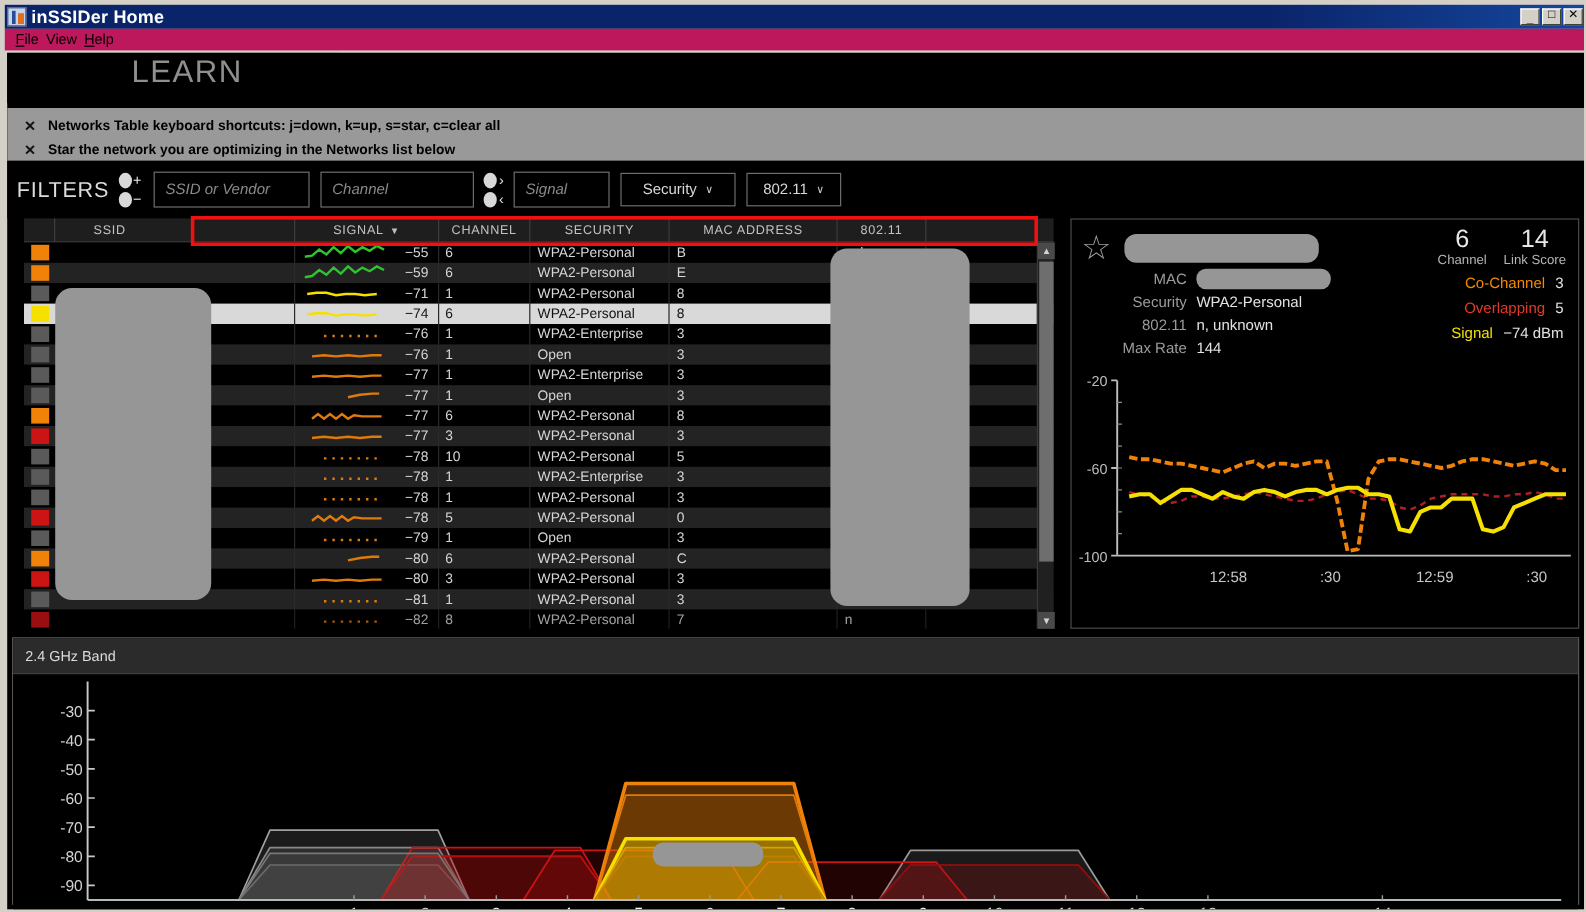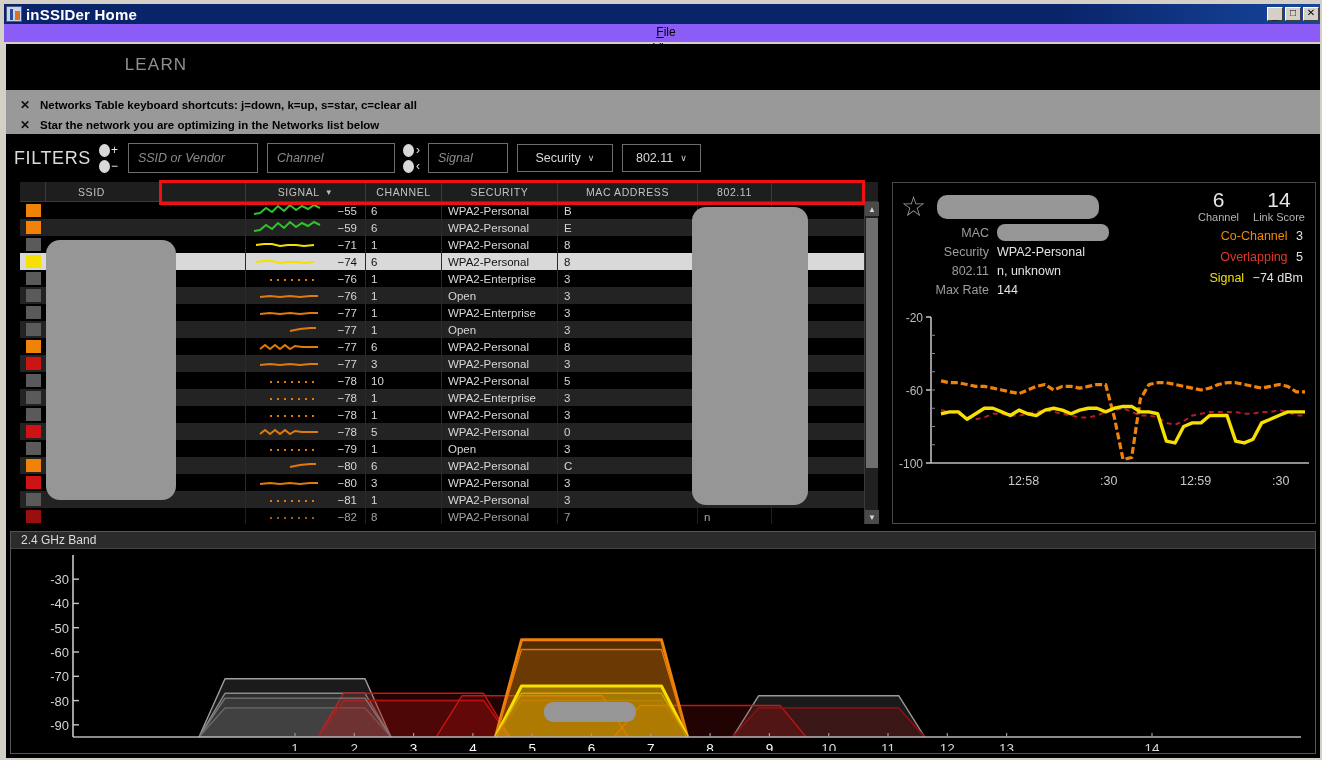--- a/index.html
+++ b/index.html
@@ -50,44 +50,44 @@
     position: relative; font-size: 9px; color: #000;
     display: flex; align-items: center; justify-content: center;
     line-height: 1; font-family: "Liberation Sans", sans-serif;
   }
   .tb-btn .gl { position: relative; top: -1px; font-size: 10px; }
   .tb-btn.min .gl { top: 2px; font-weight: bold; }
 
   
   .menubar {
     position: absolute; left: 2px; top: 22px; width: 1318px; height: 18px;
-    background: #8b5cf6; display: flex; align-items: center;
-    padding-left: 6px;  flex-direction: column;
+    background: #be185d; display: flex; align-items: center;
+    padding-left: 6px; 
   }
   .menu-item {
     font-size: 12px; color: #000; cursor: default;
     padding: 1px 3px; white-space: nowrap;
   }
   .menu-item .uk { text-decoration: underline; }
 
   
   .canvas {
     position: absolute; left: 4px; top: 42px; width: 1314px; height: 714px;
     background: #000; overflow: hidden;
   }
 
   
   .tabstrip {
     position: absolute; left: 0; top: 0; width: 1314px; height: 42px;
     background: #000;
   }
   .tab {
     position: absolute; top: 0; height: 42px;
-    display: flex; align-items: center; justify-content: center;
-    font-size: 17px; letter-spacing: 1.2px; padding-left: 24px;
+    display: flex; align-items: flex-start; justify-content: center;
+    font-size: 26px; letter-spacing: 1.2px; padding-left: 24px;
   }
   .tab-learn {
     left: 0; width: 276px; background: #000; color: #8f8f8f;
   }
   .tab-learn::after {
     content: ""; position: absolute; right: -21px; top: 0;
     border-top: 21px solid transparent; border-bottom: 21px solid transparent;
     border-left: 21px solid #000; z-index: 3;
   }
   .tab-networks {
@@ -262,21 +262,21 @@
   .d-rval { color: #e2e2e2; margin-left: 5px; }
 
   .d-chart { position: absolute; left: 0; top: 122px; width: 424px; height: 218px; }
 
   
   .band {
     position: absolute; left: 4px; top: 487px; width: 1306px; height: 223px;
     background: #000; border: 1px solid #555;
   }
   .band-title {
-    height: 17px; background: #2b2b2b; color: #dcdcdc;
+    height: 30px; background: #2b2b2b; color: #dcdcdc;
     font-size: 12px; display: flex; align-items: center; padding-left: 10px;
     border-bottom: 1px solid #444;
   }
   .band-plot { position: relative; width: 1304px; height: 202px; background: #000; }
   .band-ssidbox {
     position: absolute; left: 538px; top: 658px; width: 92px; height: 20px;
     background: #969696; border-radius: 9px; z-index: 30;
   }
 
   

